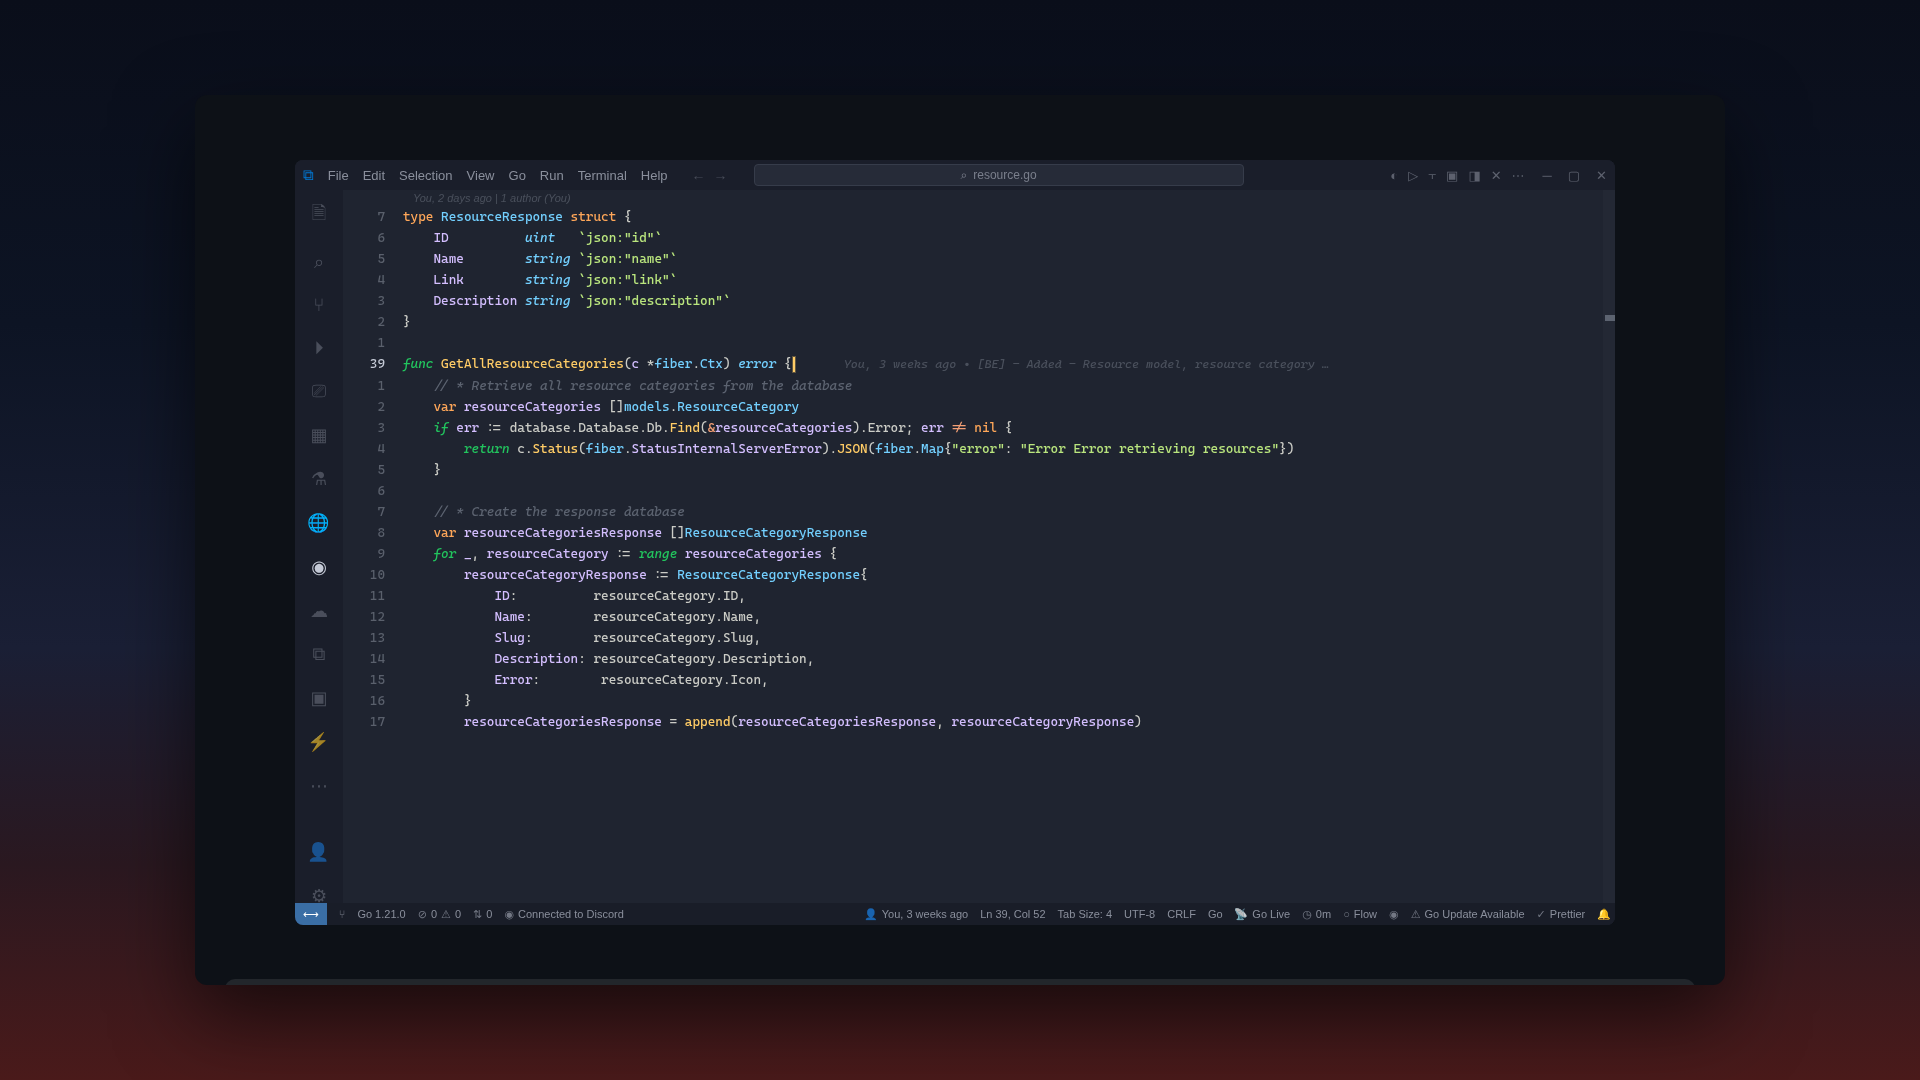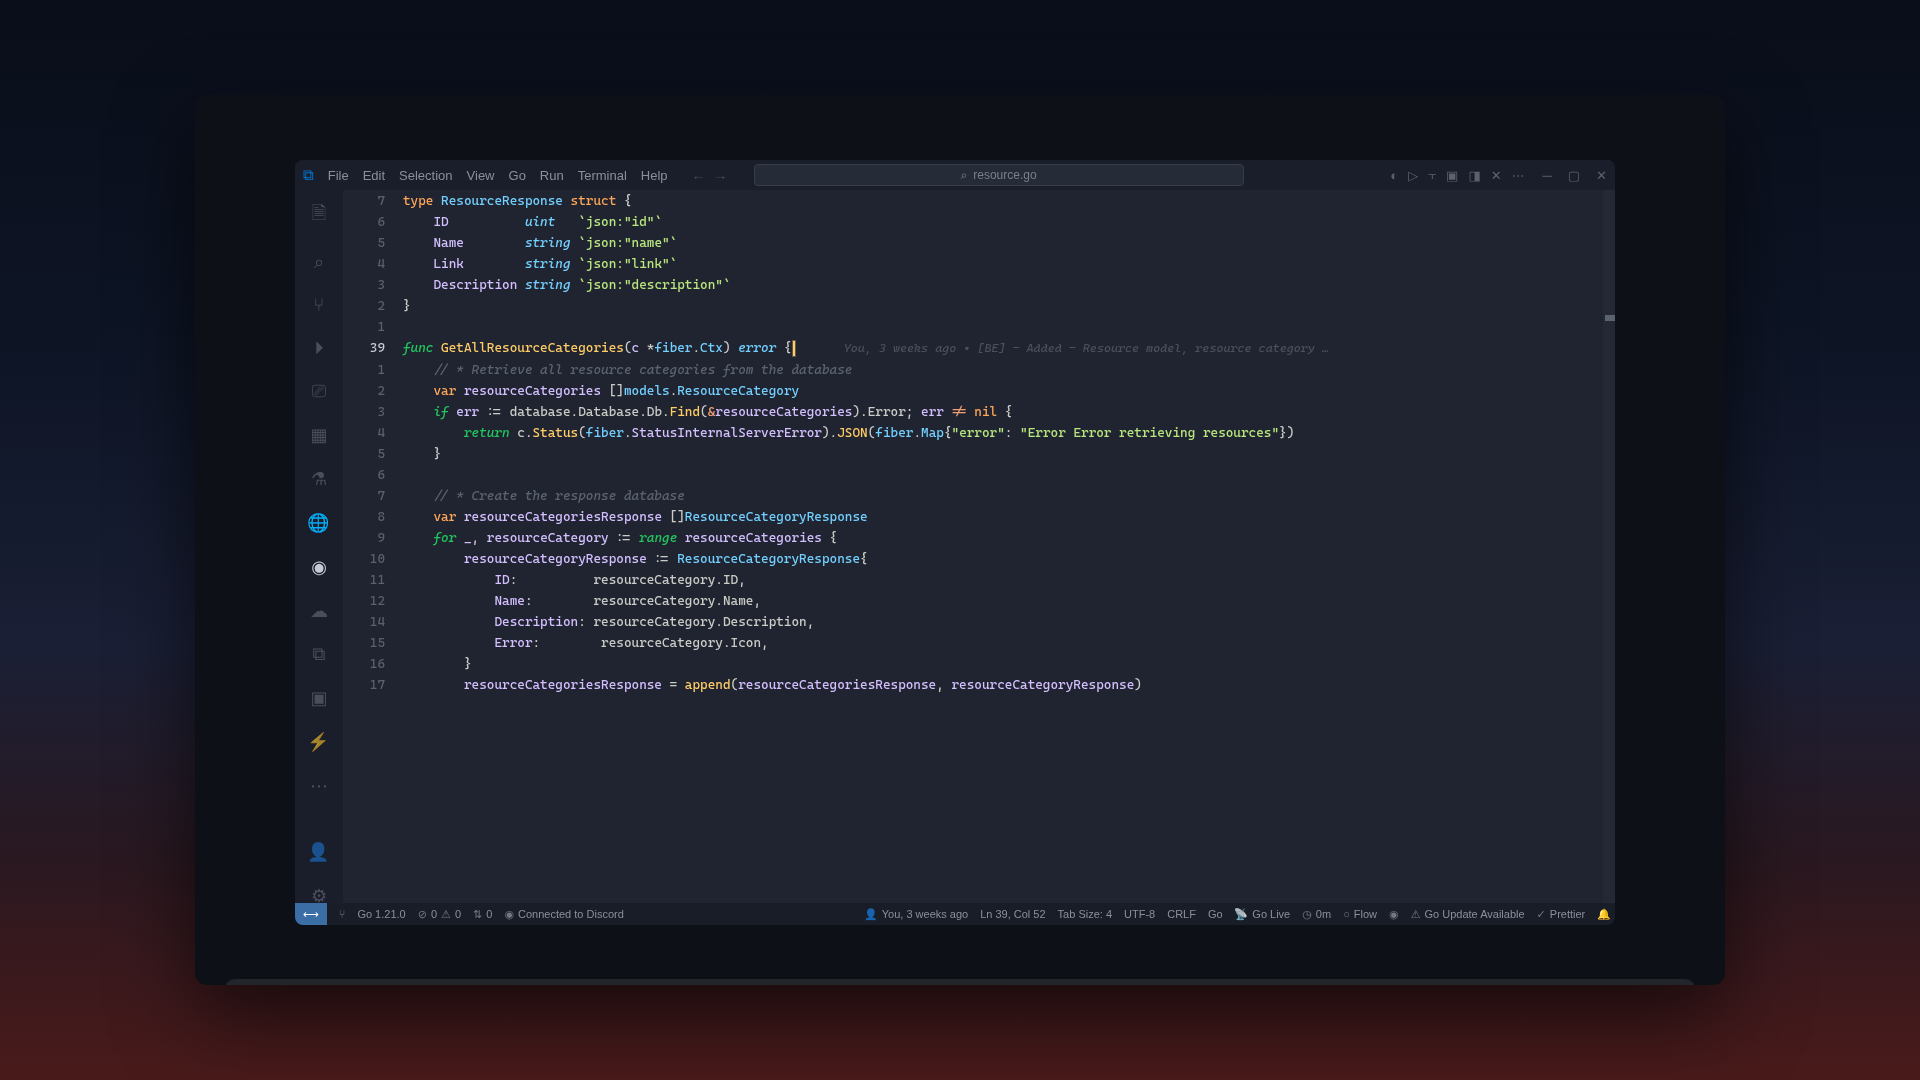--- a/index.html
+++ b/index.html
@@ -171,20 +171,21 @@
         <span class="ico">⧉</span>
         <span class="ico">▣</span>
         <span class="ico">⚡</span>
         <span class="ico">⋯</span>
         <span class="spacer"></span>
         <span class="ico">👤</span>
         <span class="ico">⚙</span>
       </div>
 
       <div class="editor">
+        <div class="blame-top">You, 2 days ago | 1 author (You)</div>
         <div class="code" id="code">
             <div class="line"><span class="gutter">7</span><span class="content"><span class="kw">type</span><span class="pu"> </span><span class="ty">ResourceResponse</span><span class="pu"> </span><span class="kw">struct</span><span class="pu"> {</span></span></div>
             <div class="line"><span class="gutter">6</span><span class="content"><span class="pu">    </span><span class="vr">ID</span><span class="pu">          </span><span class="tyi">uint</span><span class="pu">   </span><span class="str">`json:"id"`</span></span></div>
             <div class="line"><span class="gutter">5</span><span class="content"><span class="pu">    </span><span class="vr">Name</span><span class="pu">        </span><span class="tyi">string</span><span class="pu"> </span><span class="str">`json:"name"`</span></span></div>
             <div class="line"><span class="gutter">4</span><span class="content"><span class="pu">    </span><span class="vr">Link</span><span class="pu">        </span><span class="tyi">string</span><span class="pu"> </span><span class="str">`json:"link"`</span></span></div>
             <div class="line"><span class="gutter">3</span><span class="content"><span class="pu">    </span><span class="vr">Description</span><span class="pu"> </span><span class="tyi">string</span><span class="pu"> </span><span class="str">`json:"description"`</span></span></div>
             <div class="line"><span class="gutter">2</span><span class="content"><span class="pu">}</span></span></div>
             <div class="line"><span class="gutter">1</span><span class="content"><span>  </span></span></div>
             <div class="line cur"><span class="gutter">39</span><span class="content"><span class="kwf">func</span><span class="pu"> </span><span class="fn">GetAllResourceCategories</span><span class="pu">(</span><span class="vr">c</span><span class="pu"> *</span><span class="ty">fiber</span><span class="pu">.</span><span class="ty">Ctx</span><span class="pu">) </span><span class="tyi">error</span><span class="pu"> {</span><span class="cursor"></span><span class="blame">       You, 3 weeks ago • [BE] - Added - Resource model, resource category …</span></span></div>
             <div class="line"><span class="gutter">1</span><span class="content"><span class="pu">    </span><span class="cm">// * Retrieve all resource categories from the database</span></span></div>
@@ -192,20 +193,21 @@
             <div class="line"><span class="gutter">3</span><span class="content"><span class="pu">    </span><span class="kwf">if</span><span class="pu"> </span><span class="vr">err</span><span class="pu"> := database.Database.Db.</span><span class="fn">Find</span><span class="pu">(</span><span class="op">&amp;</span><span class="vr">resourceCategories</span><span class="pu">).Error; </span><span class="vr">err</span><span class="pu"> </span><span class="op">!=</span><span class="pu"> </span><span class="kw">nil</span><span class="pu"> {</span></span></div>
             <div class="line"><span class="gutter">4</span><span class="content"><span class="pu">        </span><span class="kwf">return</span><span class="pu"> c.</span><span class="fn">Status</span><span class="pu">(</span><span class="ty">fiber</span><span class="pu">.</span><span class="vr">StatusInternalServerError</span><span class="pu">).</span><span class="fn">JSON</span><span class="pu">(</span><span class="ty">fiber</span><span class="pu">.</span><span class="ty">Map</span><span class="pu">{</span><span class="str">"error"</span><span class="pu">: </span><span class="str">"Error Error retrieving resources"</span><span class="pu">})</span></span></div>
             <div class="line"><span class="gutter">5</span><span class="content"><span class="pu">    }</span></span></div>
             <div class="line"><span class="gutter">6</span><span class="content"><span>  </span></span></div>
             <div class="line"><span class="gutter">7</span><span class="content"><span class="pu">    </span><span class="cm">// * Create the response database</span></span></div>
             <div class="line"><span class="gutter">8</span><span class="content"><span class="pu">    </span><span class="kw">var</span><span class="pu"> </span><span class="vr">resourceCategoriesResponse</span><span class="pu"> []</span><span class="ty">ResourceCategoryResponse</span></span></div>
             <div class="line"><span class="gutter">9</span><span class="content"><span class="pu">    </span><span class="kwf">for</span><span class="pu"> </span><span class="vr">_</span><span class="pu">, </span><span class="vr">resourceCategory</span><span class="pu"> := </span><span class="kwf">range</span><span class="pu"> </span><span class="vr">resourceCategories</span><span class="pu"> {</span></span></div>
             <div class="line"><span class="gutter">10</span><span class="content"><span class="pu">        </span><span class="vr">resourceCategoryResponse</span><span class="pu"> := </span><span class="ty">ResourceCategoryResponse</span><span class="pu">{</span></span></div>
             <div class="line"><span class="gutter">11</span><span class="content"><span class="pu">            </span><span class="vr">ID</span><span class="pu">:          resourceCategory.ID,</span></span></div>
             <div class="line"><span class="gutter">12</span><span class="content"><span class="pu">            </span><span class="vr">Name</span><span class="pu">:        resourceCategory.Name,</span></span></div>
+            <div class="line"><span class="gutter">13</span><span class="content"><span class="pu">            </span><span class="vr">Slug</span><span class="pu">:        resourceCategory.Slug,</span></span></div>
             <div class="line"><span class="gutter">14</span><span class="content"><span class="pu">            </span><span class="vr">Description</span><span class="pu">: resourceCategory.Description,</span></span></div>
             <div class="line"><span class="gutter">15</span><span class="content"><span class="pu">            </span><span class="vr">Error</span><span class="pu">:        resourceCategory.Icon,</span></span></div>
             <div class="line"><span class="gutter">16</span><span class="content"><span class="pu">        </span><span class="pu">}</span></span></div>
             <div class="line"><span class="gutter">17</span><span class="content"><span class="pu">        </span><span class="vr">resourceCategoriesResponse</span><span class="pu"> = </span><span class="fn">append</span><span class="pu">(</span><span class="vr">resourceCategoriesResponse</span><span class="pu">, </span><span class="vr">resourceCategoryResponse</span><span class="pu">)</span></span></div>
           </div>
         <div class="minimap"></div>
       </div>
     </div>
 
     <div class="statusbar">

